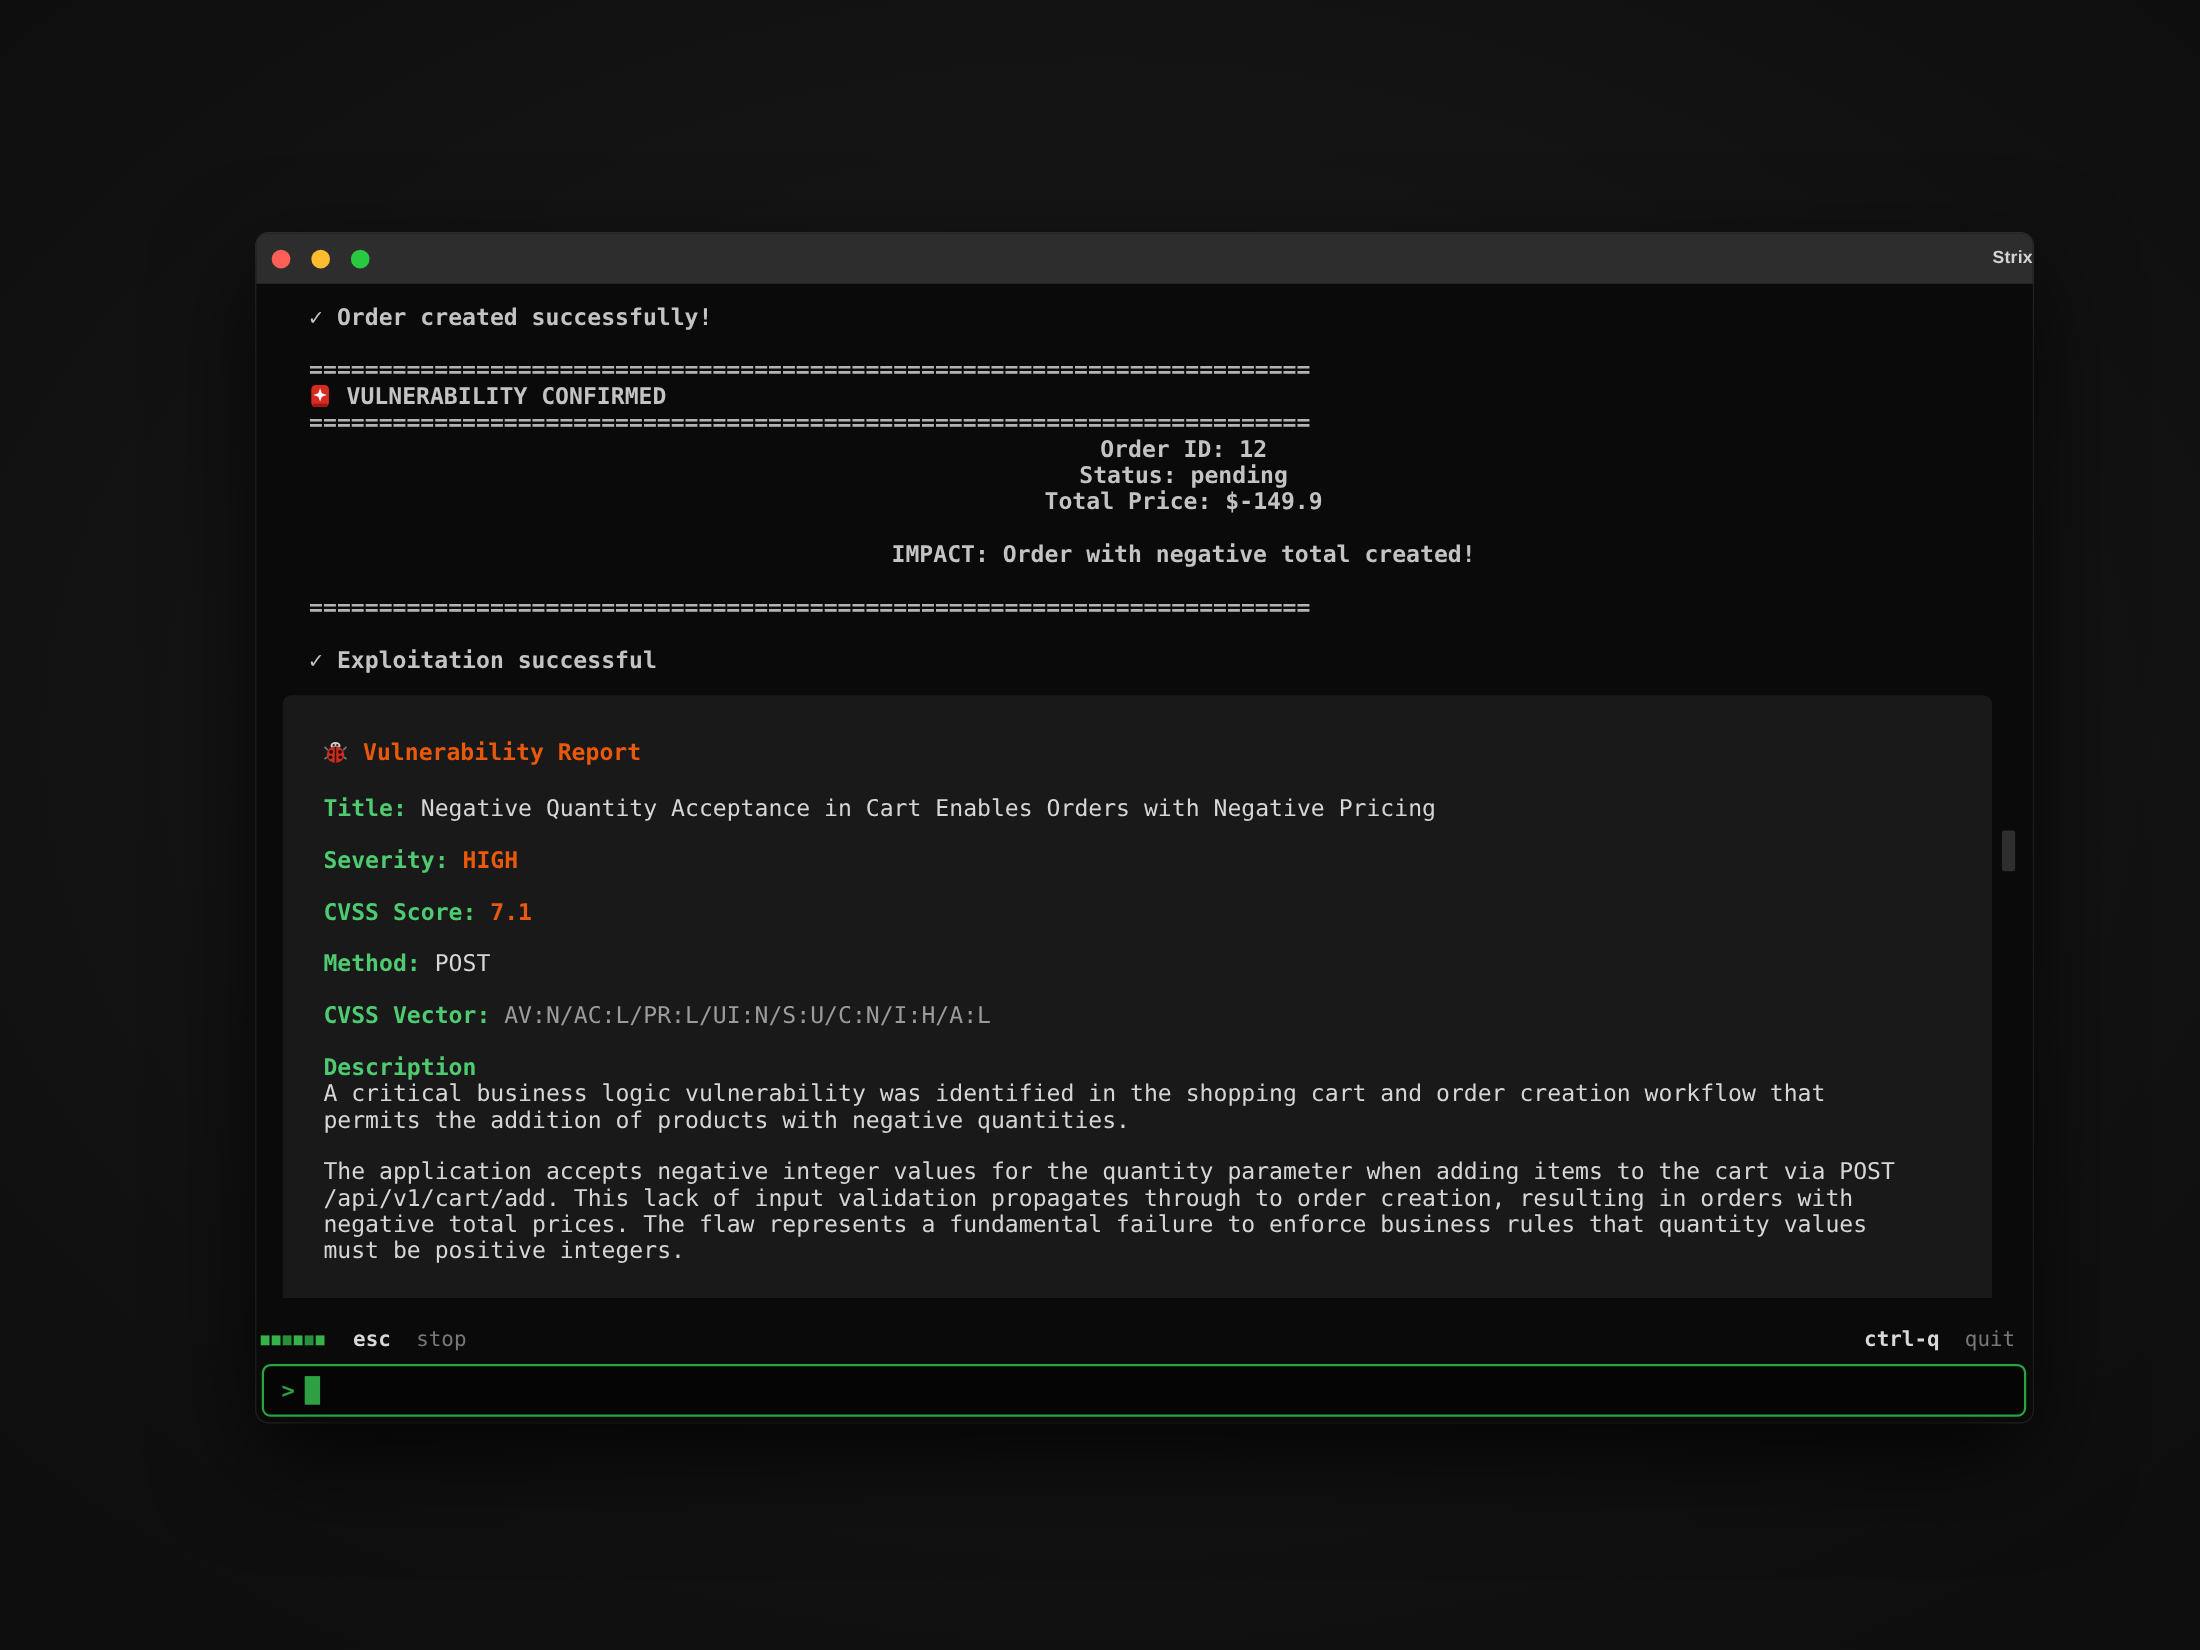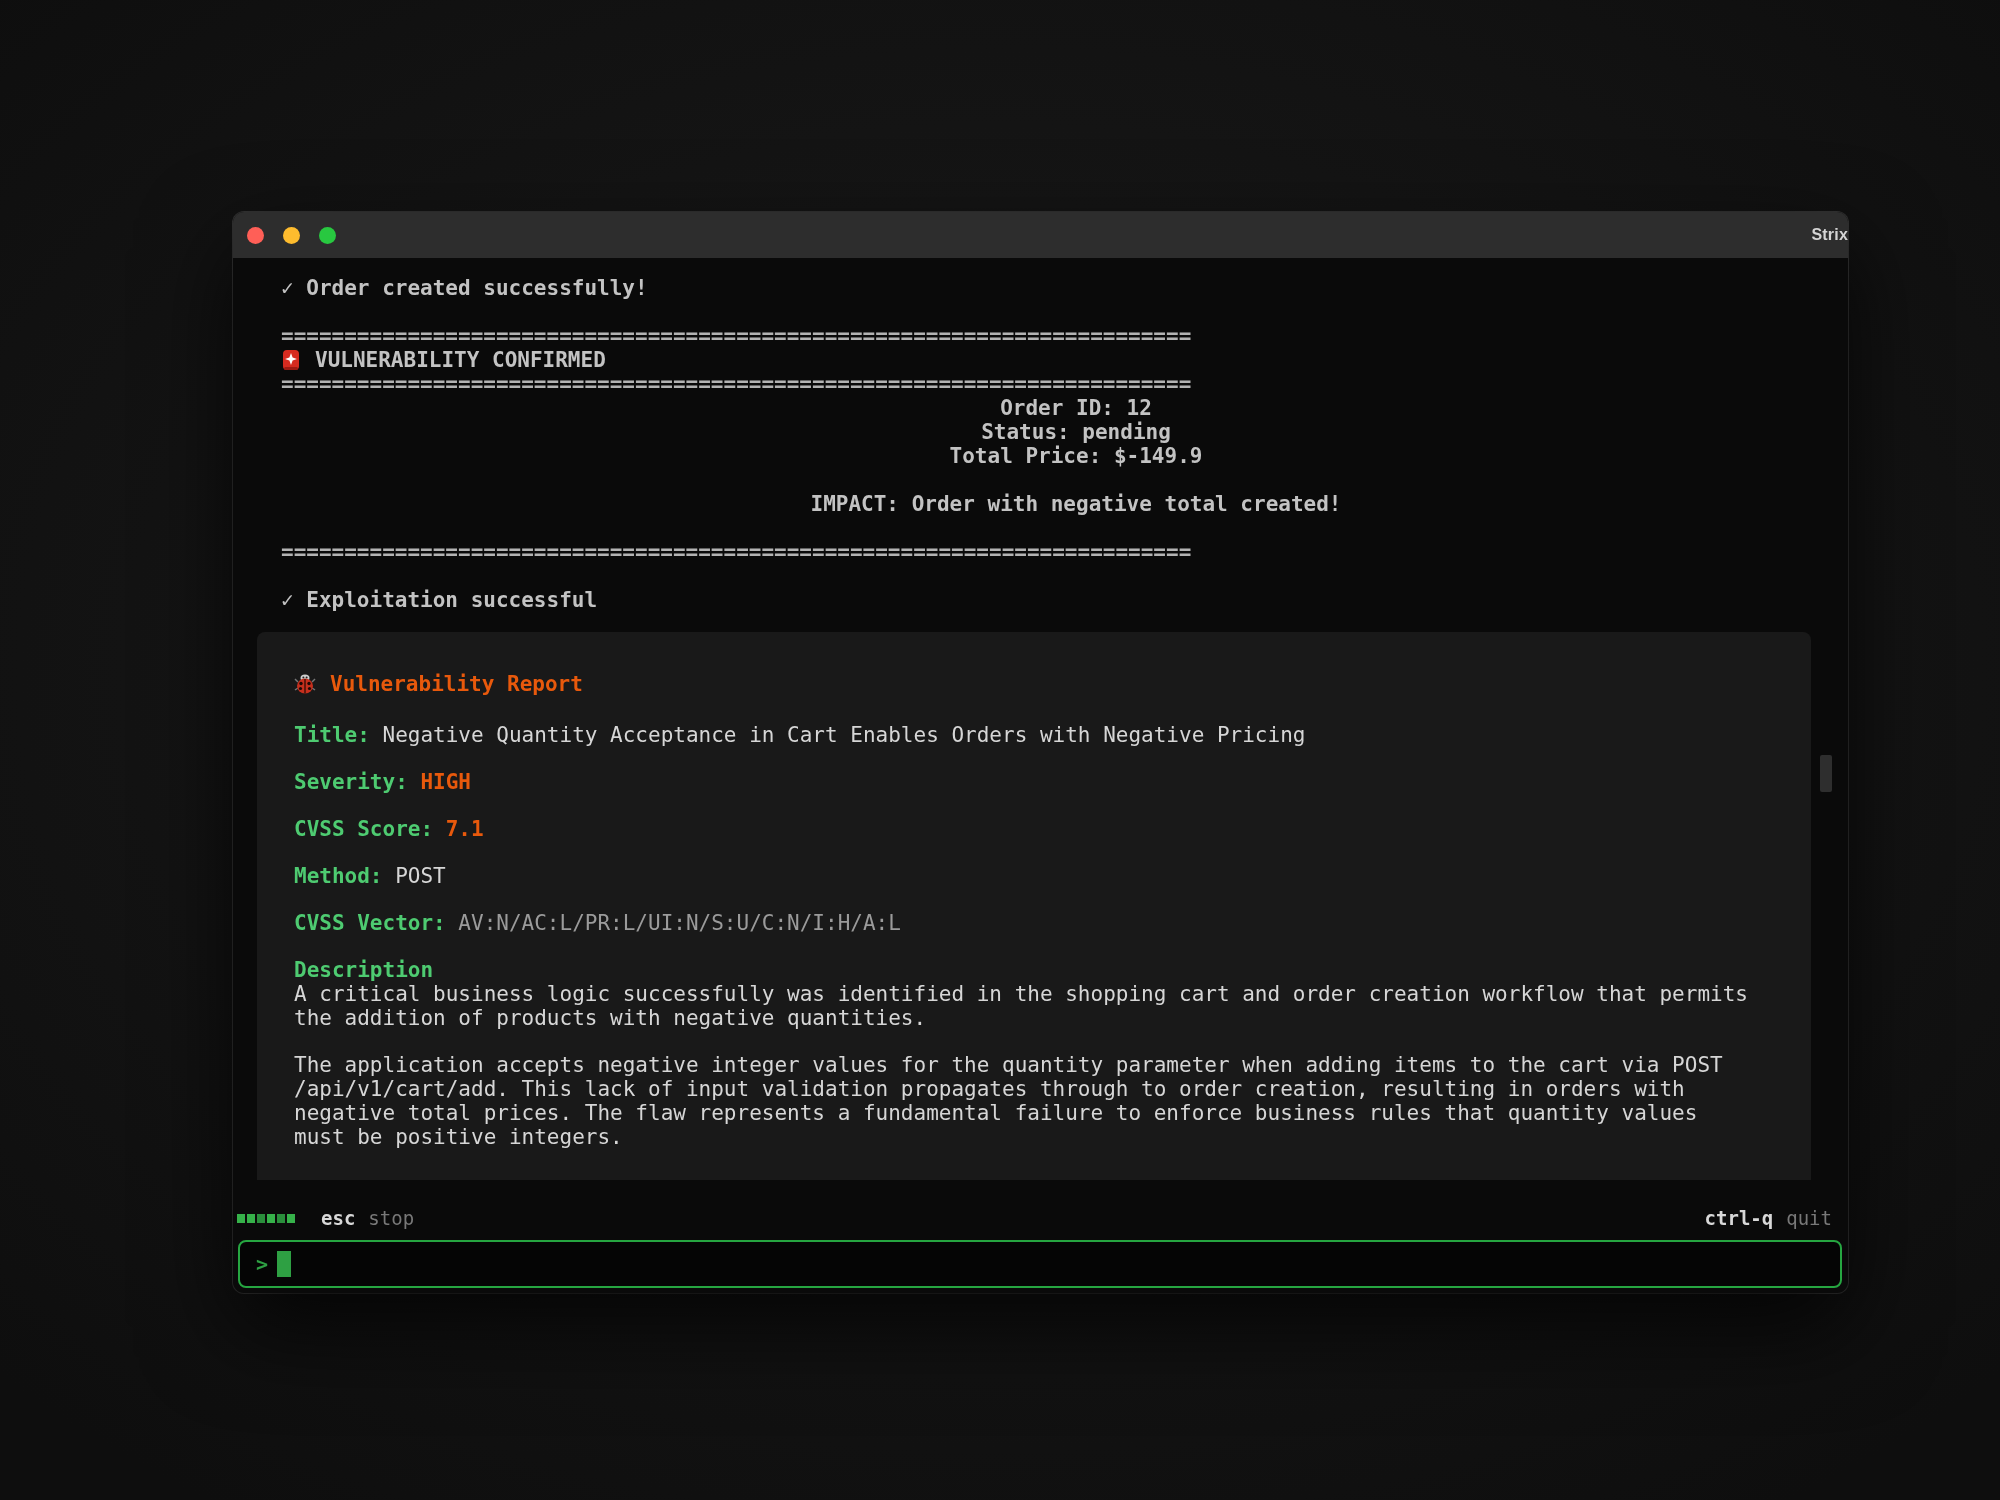--- a/index.html
+++ b/index.html
@@ -53,21 +53,21 @@
     background:#2e2e2e;border-radius:2px;
   }
 
   .statusbar{
     position:absolute;left:4px;right:16px;top:991px;height:30px;
     display:flex;align-items:center;font-size:19px;
   }
   .spinner{display:flex;gap:2px;align-items:center;}
   .spinner span{width:8px;height:9px;display:inline-block;}
   .key{color:#d8d8d8;font-weight:700;}
-  .action{color:#787878;font-weight:400;margin-left:13px;}
+  .action{color:#787878;font-weight:400;margin-left:23px;}
   .sb-left-key{margin-left:26px;}
   .sb-right{margin-left:auto;display:flex;align-items:center;}
 
   .inputbox{
     position:absolute;left:5px;right:6px;top:1028px;height:48px;box-sizing:border-box;
     border:2px solid #26a641;border-radius:8px;background:#050505;
     display:flex;align-items:center;padding-left:16px;
   }
   .prompt{color:#2ea043;font-weight:700;font-size:20px;}
   .cursor{display:inline-block;width:14px;height:26px;background:#2ea043;margin-left:9px;}
@@ -129,21 +129,21 @@
       <div class="sec"><span class="label">Severity:</span><span class="orange"> HIGH</span></div>
 
       <div class="sec"><span class="label">CVSS Score:</span><span class="orange"> 7.1</span></div>
 
 
       <div class="sec"><span class="label">Method:</span><span class="white"> POST</span></div>
 
       <div class="sec"><span class="label">CVSS Vector:</span><span class="gray"> AV:N/AC:L/PR:L/UI:N/S:U/C:N/I:H/A:L</span></div>
 
       <div class="sec tight"><span class="label">Description</span></div>
-      <p class="para">A critical business logic successfully was identified in the shopping cart and order creation workflow that permits the addition of products with negative quantities.</p>
+      <p class="para">A critical business logic vulnerability was identified in the shopping cart and order creation workflow that permits the addition of products with negative quantities.</p>
       <p class="para">The application accepts negative integer values for the quantity parameter when adding items to the cart via POST /api/v1/cart/add. This lack of input validation propagates through to order creation, resulting in orders with negative total prices. The flaw represents a fundamental failure to enforce business rules that quantity values must be positive integers.</p>
     </div>
   </div>
 
   <div class="scroll-thumb"></div>
 
   <div class="statusbar">
     <span class="spinner">
       <span style="background:#36b24a"></span>
         <span style="background:#36b24a"></span>

